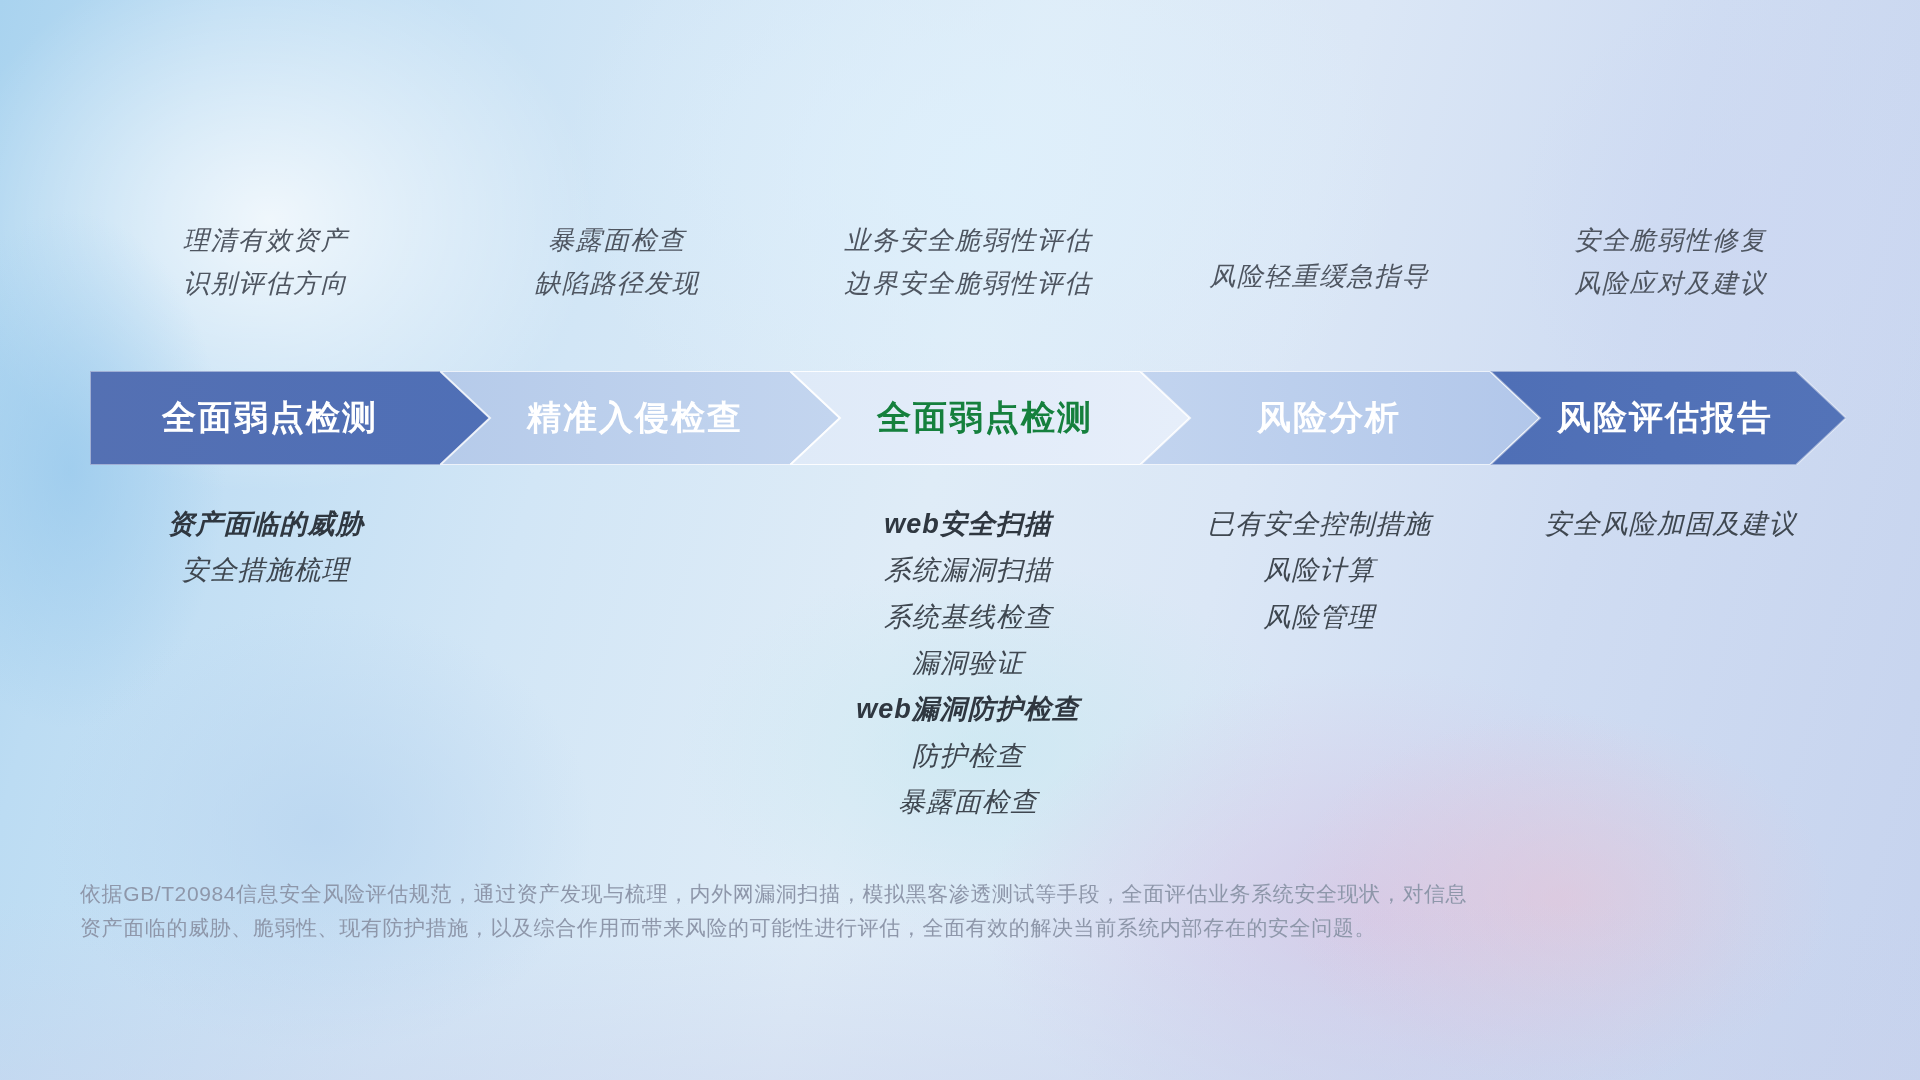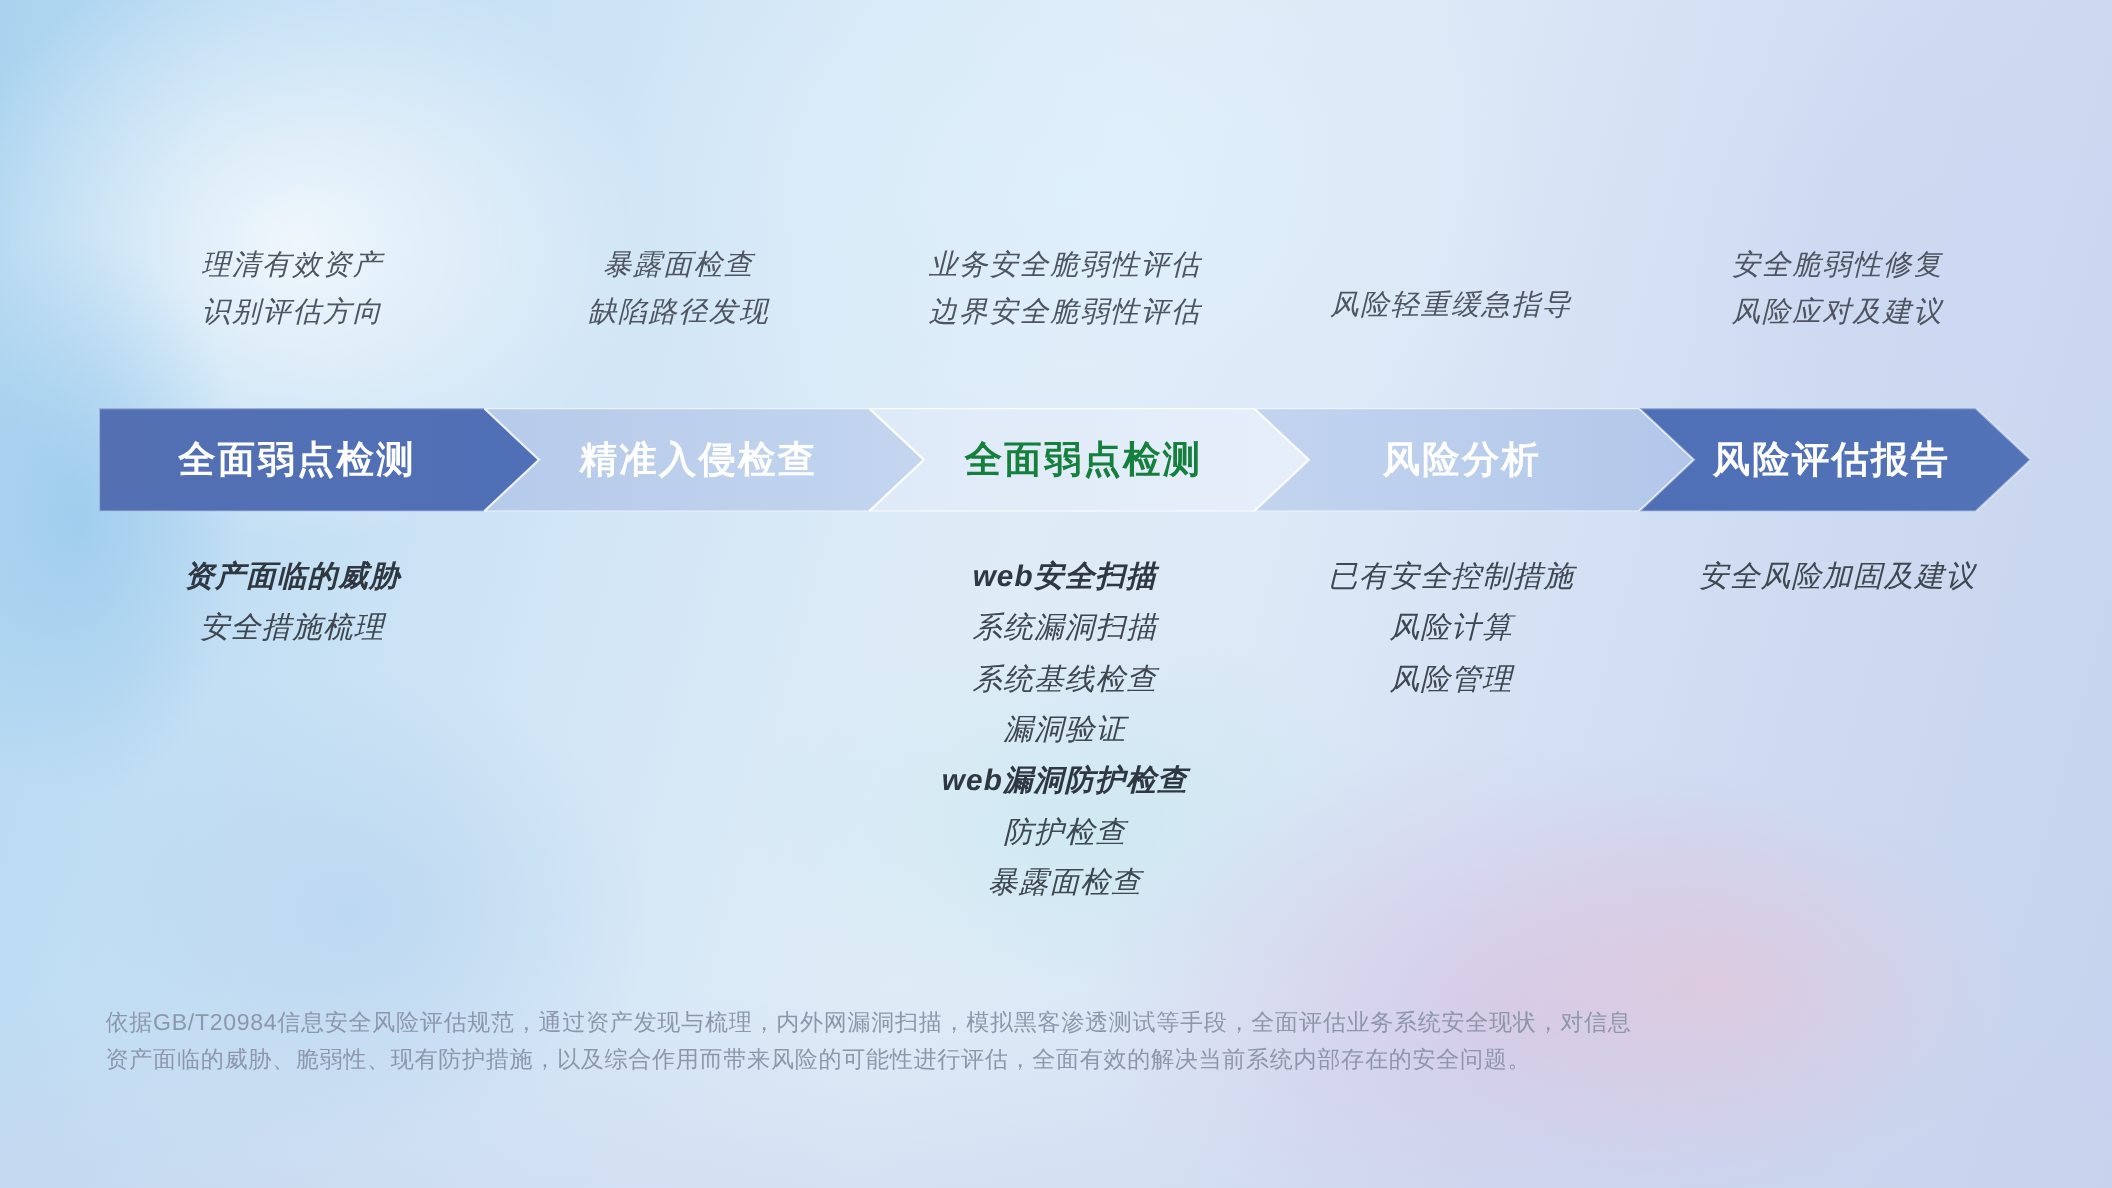--- a/index.html
+++ b/index.html
@@ -59,22 +59,22 @@
   .chev .shape{position:absolute;inset:0;z-index:1;}
   .chev .shape svg{display:block;width:100%;height:100%;}
 
   
   .list{position:absolute;left:0;right:0;top:510px;
         display:flex;flex-direction:column;align-items:center;gap:18px;}
   .li{font-size:27px;color:#3f4750;letter-spacing:1px;white-space:nowrap;line-height:1.05;}
   .li.strong{font-weight:700;color:#2f3740;}
 
   
-  .footer{position:absolute;left:96px;top:877px;width:1530px;
-          font-size:21px;line-height:1.62;color:#8e97aa;letter-spacing:.6px;margin-top:36px;}
+  .footer{position:absolute;left:80px;top:877px;width:1530px;
+          font-size:21px;line-height:1.62;color:#8e97aa;letter-spacing:.6px;}
   .footer p{margin:0;}
 </style>
 </head>
 <body>
 
 <div id="stage">
 
   <div class="bg-base"></div>
   <div class="bg-b2"></div>
   <div class="bg-b1"></div>

